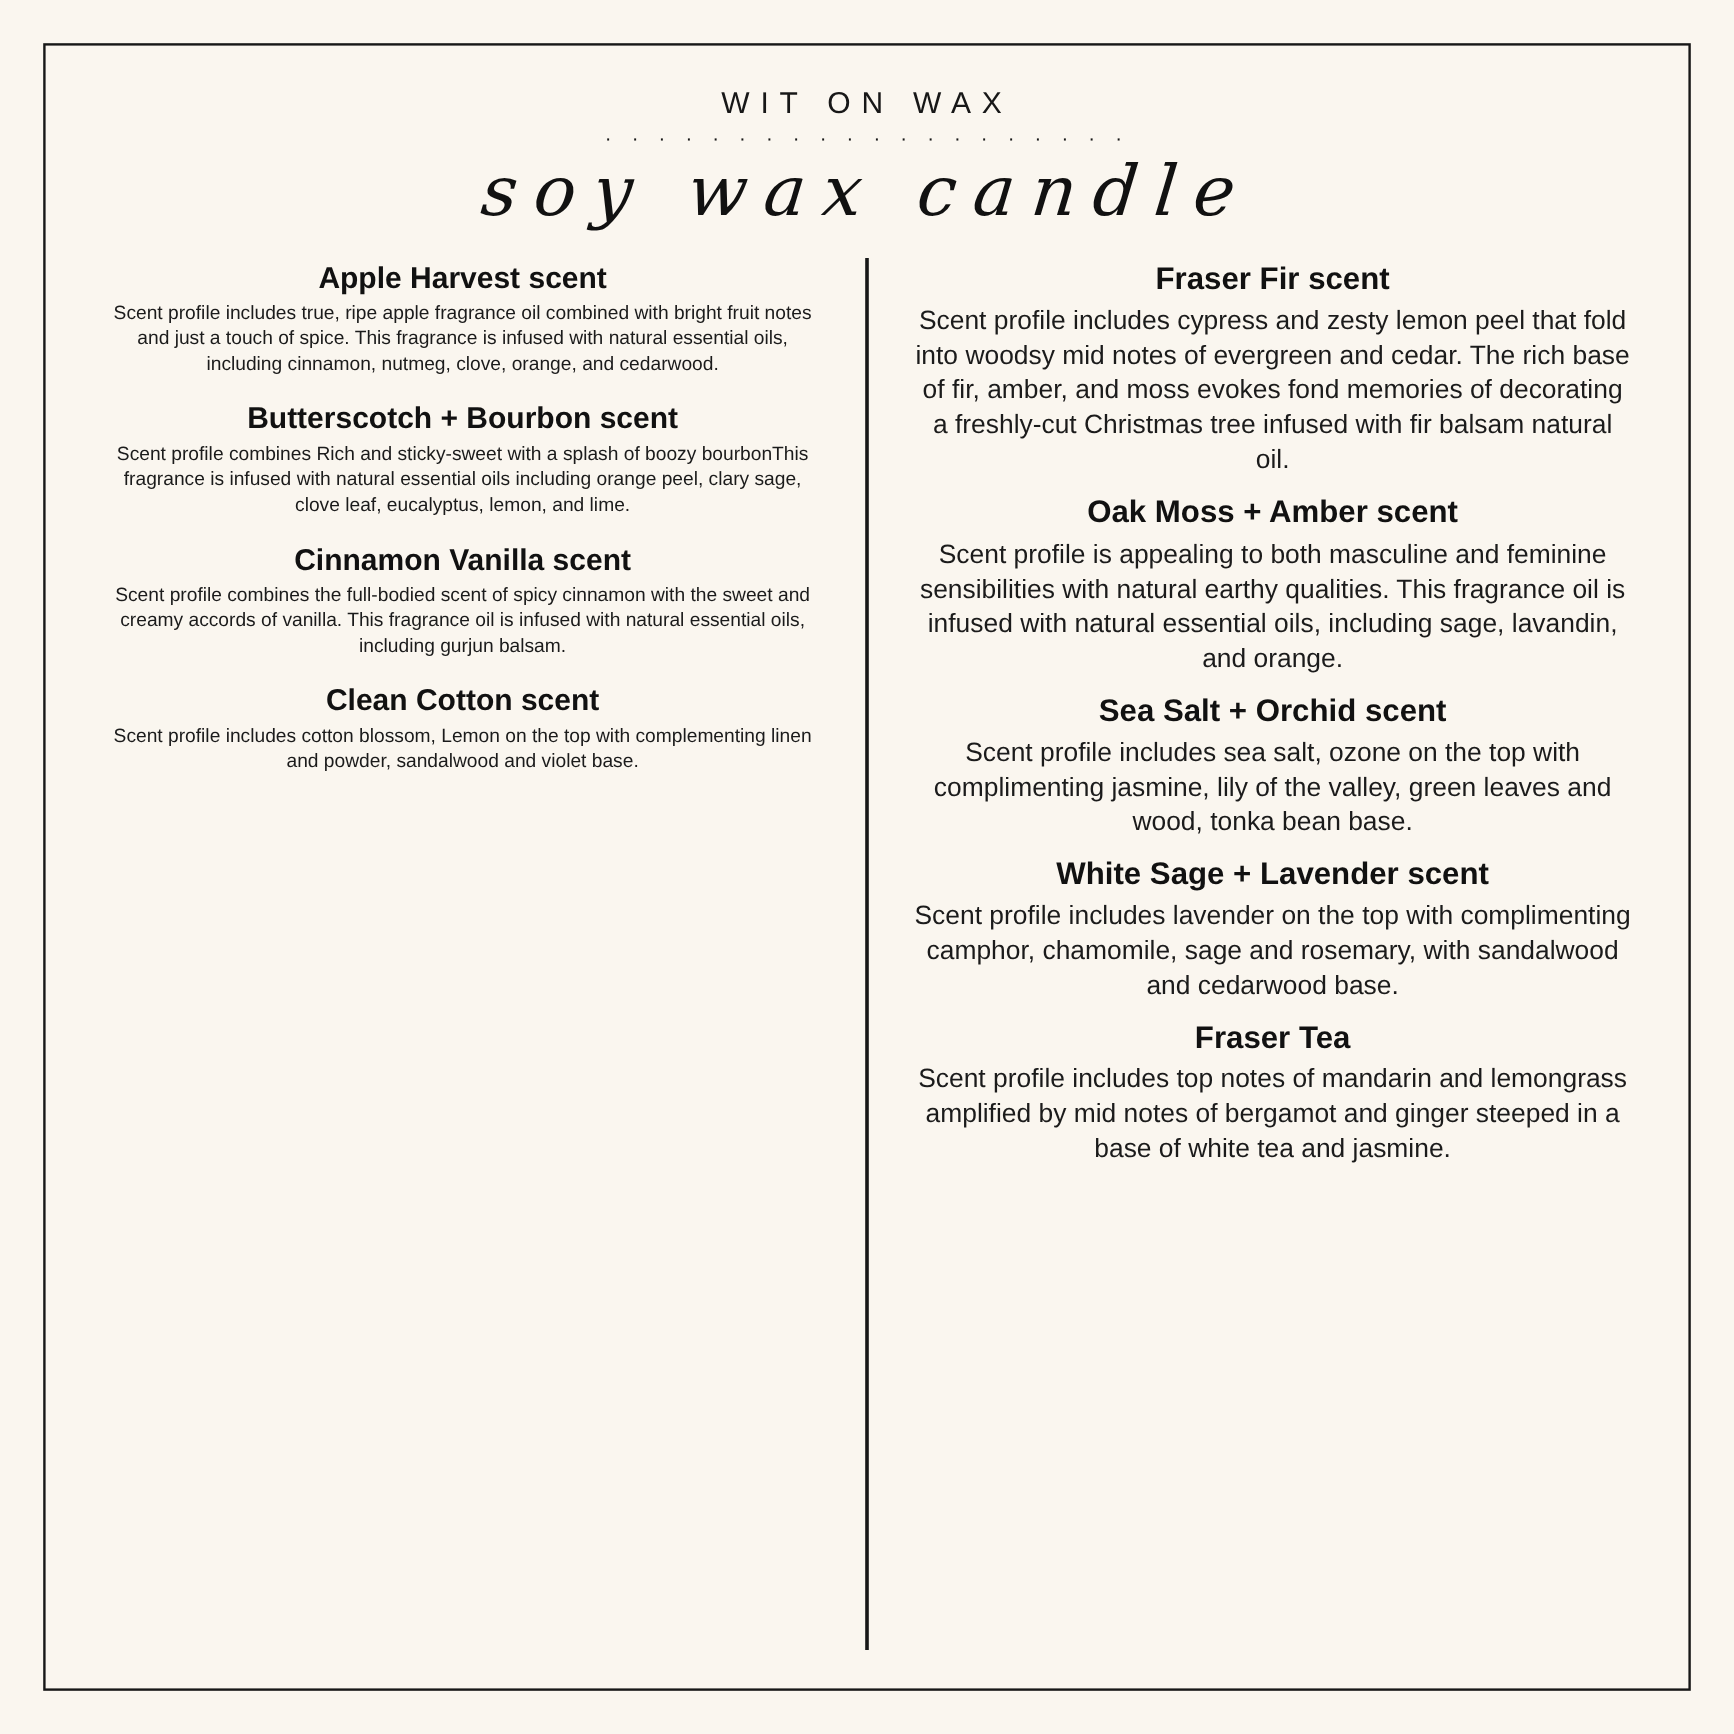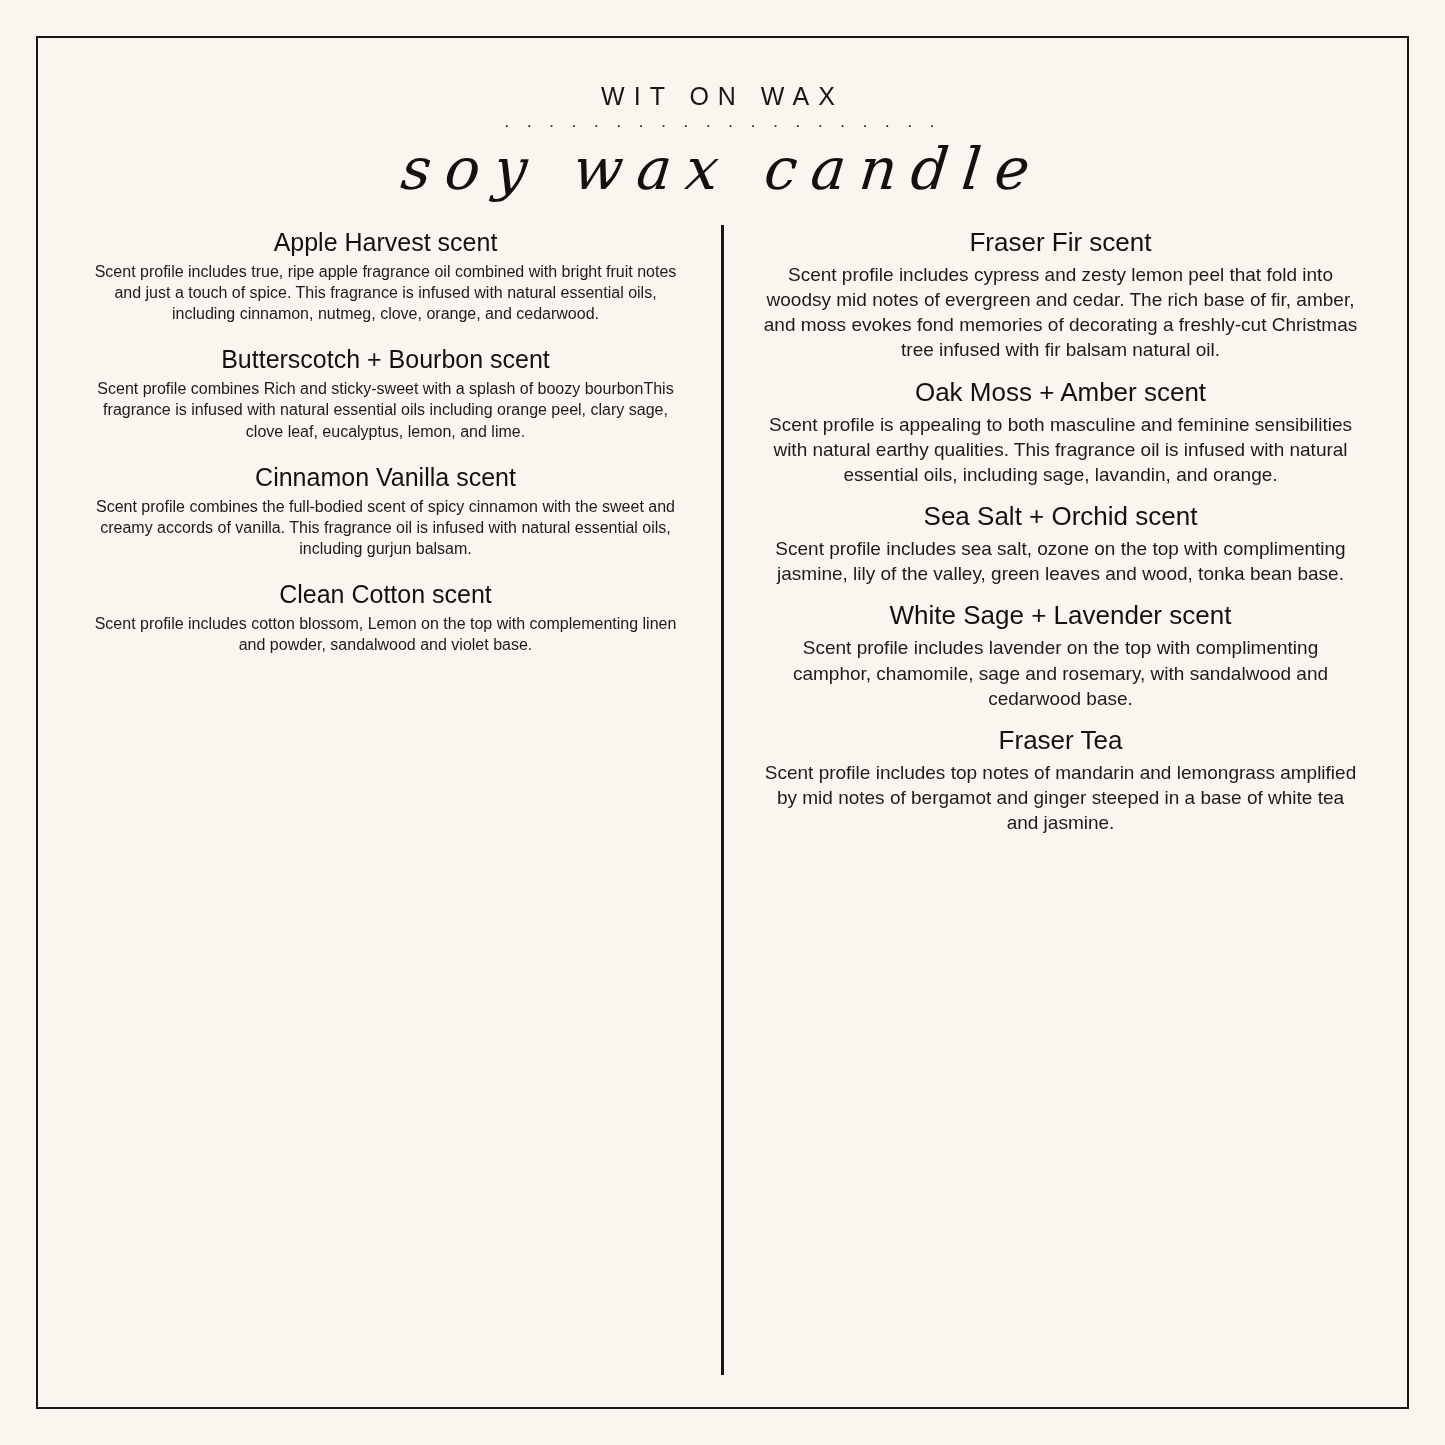--- a/index.html
+++ b/index.html
@@ -25,21 +25,21 @@
     padding: 26px 34px 20px 34px;
     display: flex;
     flex-direction: column;
   }
   .brand {
     text-align: center;
     font-size: 25px;
     letter-spacing: 9px;
     font-weight: 400;
     color: #171717;
-    margin-top: 18px;
+    margin-top: 8px;
   }
   .dotrule {
     text-align: center;
     font-size: 17px;
     letter-spacing: 6px;
     line-height: 14px;
     margin-top: 8px;
     color: #171717;
     white-space: nowrap;
     overflow: hidden;
@@ -74,33 +74,33 @@
     text-align: center;
   }
   .divider {
     width: 3px;
     background: #171717;
     align-self: stretch;
     margin: 0 0 12px 0;
   }
   .scent-title {
     font-size: 26px;
-    font-weight: normal;
+    font-weight: bold;
     margin: 14px 0 4px 0;
     line-height: 1.2;
     color: #111;
   }
   .col.left .scent-title { font-size: 25px; margin-top: 20px; }
   .scent-desc {
     font-size: 16px;
     line-height: 1.32;
     margin: 0 0 4px 0;
     color: #1b1b1b;
   }
-  .col.right .scent-desc { font-size: 19px; }
+  .col.right .scent-desc { font-size: 22px; }
   .block:first-child .scent-title { margin-top: 2px; }
 </style>
 </head>
 <body>
 
 <div class="page">
   <div class="frame">
 
     <div class="brand">WIT ON WAX</div>
     <div class="dotrule">· · · · · · · · · · · · · · · · · · · ·</div>

